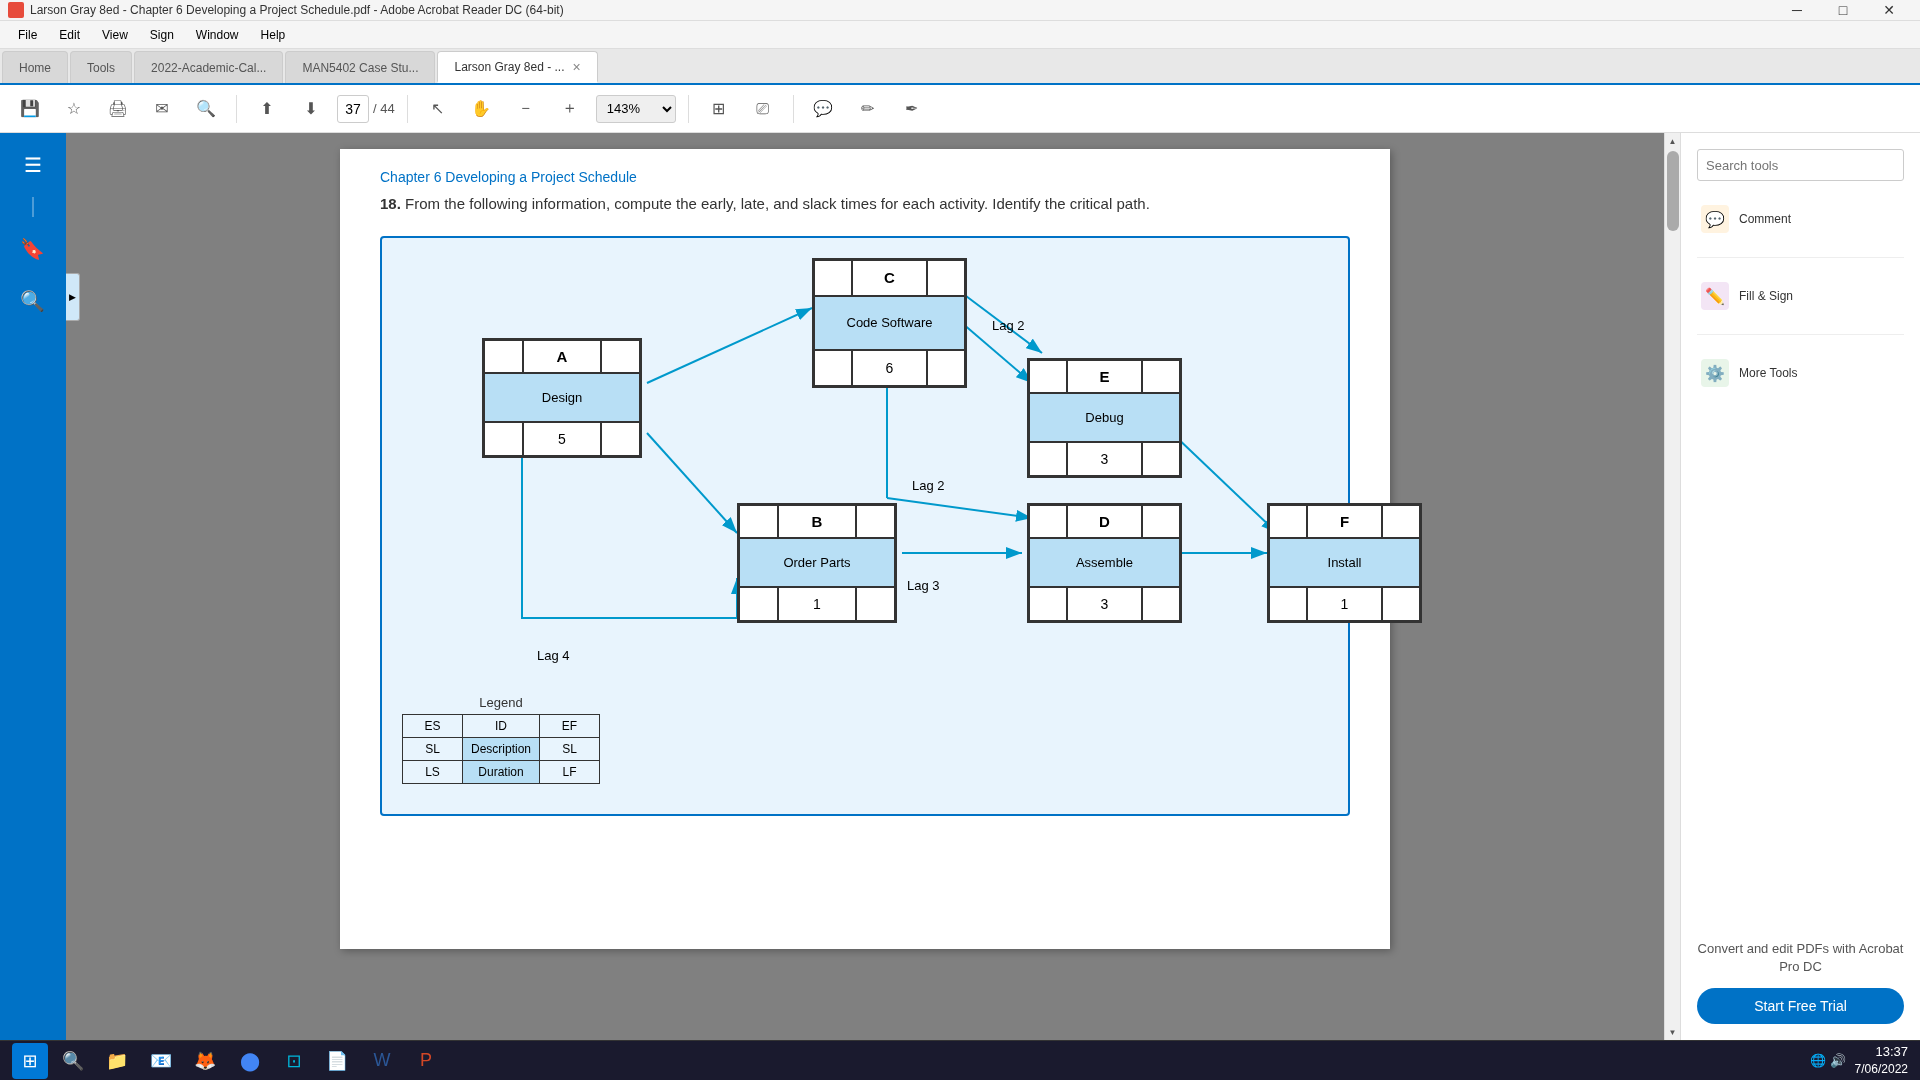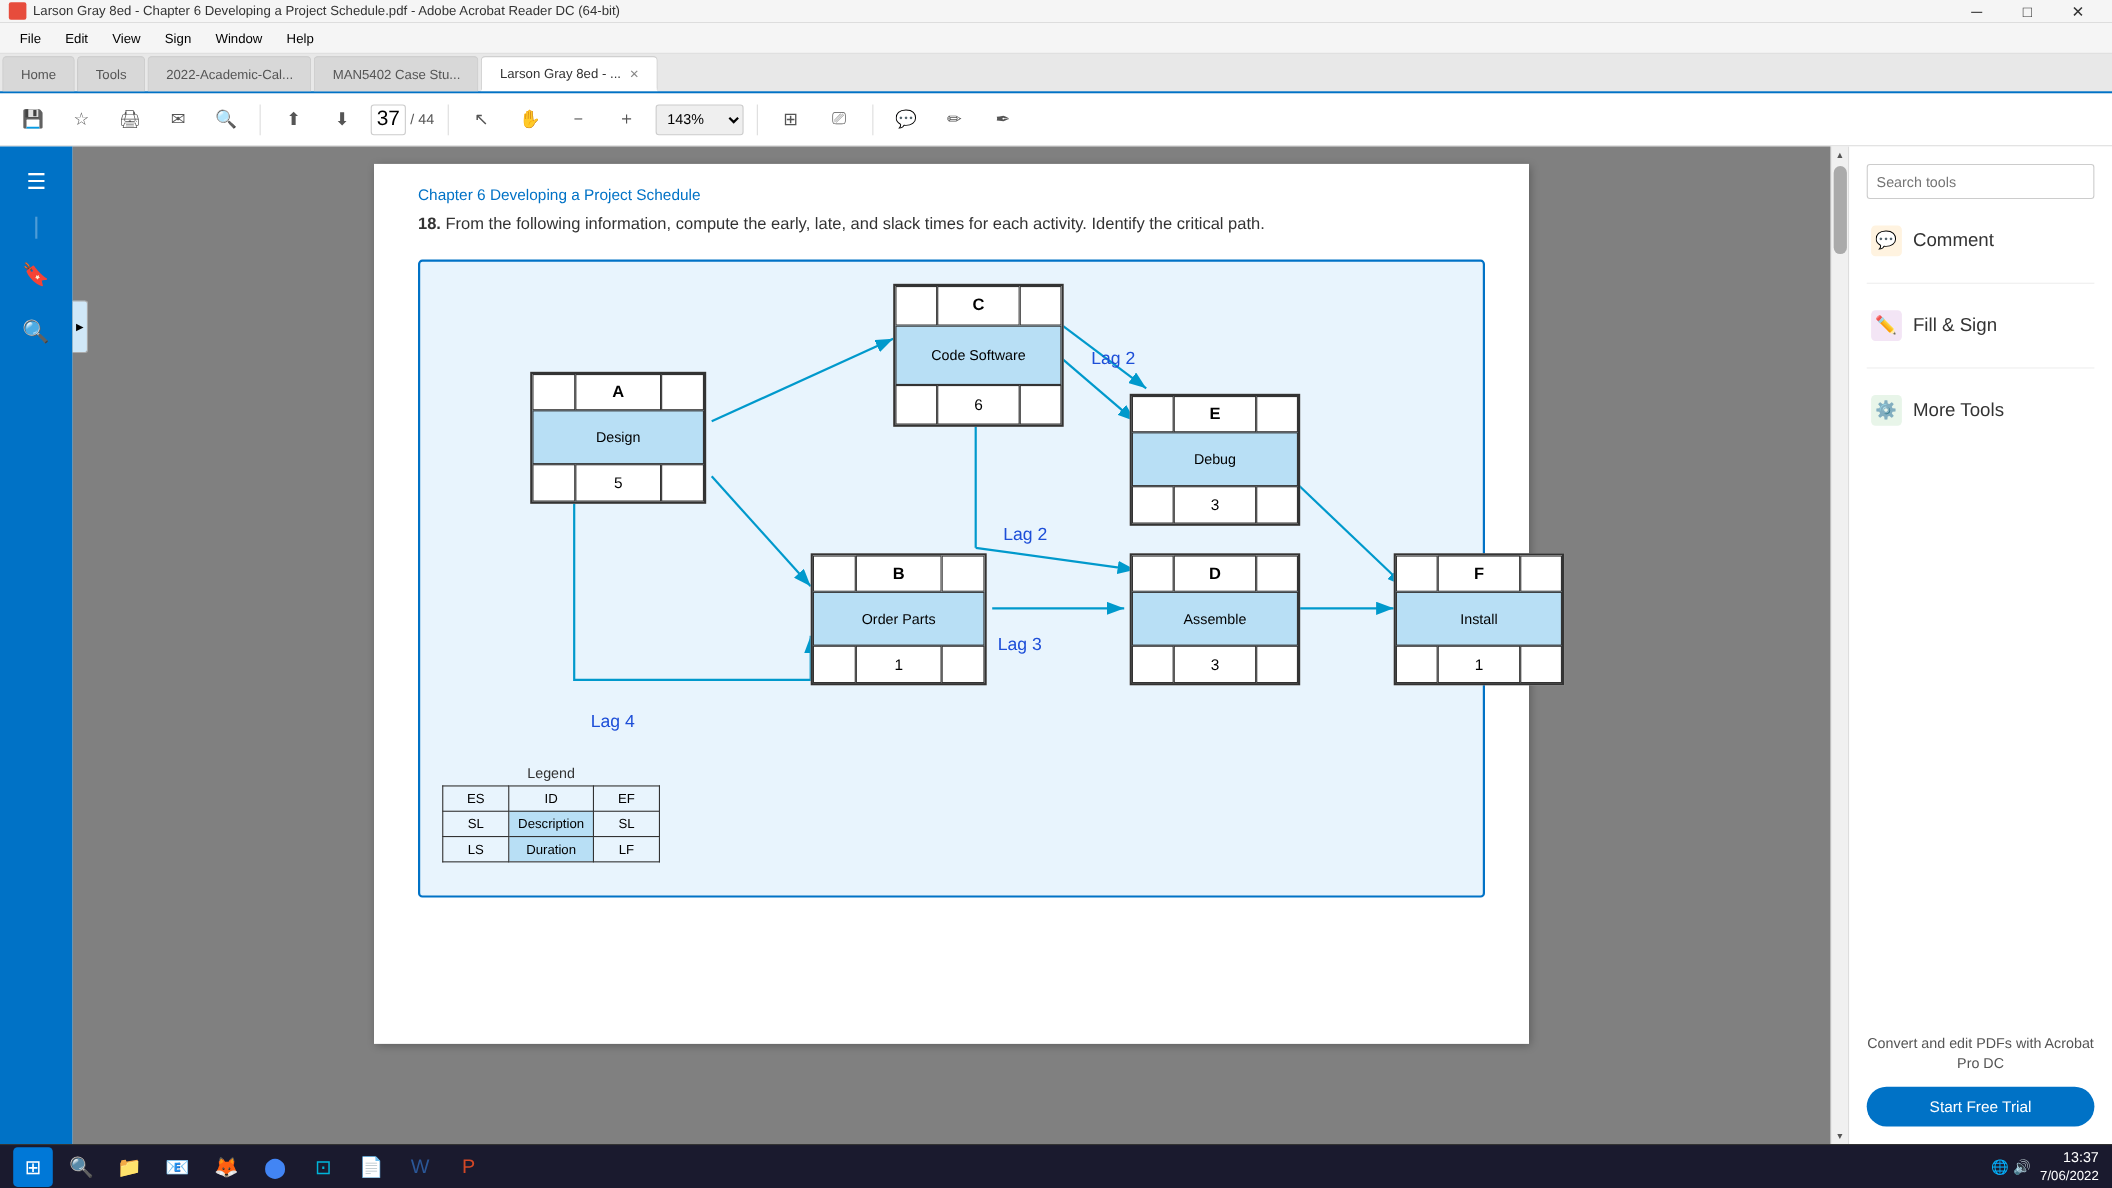--- a/index.html
+++ b/index.html
@@ -37,21 +37,21 @@
     
     .toolbar {
       height: 48px; background: white; display: flex; align-items: center;
       padding: 0 12px; gap: 8px; border-bottom: 1px solid #ddd;
     }
     .toolbar-btn { width: 36px; height: 36px; display: flex; align-items: center; justify-content: center;
       cursor: pointer; border-radius: 3px; font-size: 16px; color: #555; border: none; background: none; }
     .toolbar-separator { width: 1px; height: 28px; background: #ddd; margin: 0 4px; }
     .page-nav { display: flex; align-items: center; gap: 4px; }
     .page-input { width: 32px; height: 28px; text-align: center; border: 1px solid #ccc;
-      border-radius: 3px; font-size: 19px; }
+      border-radius: 3px; font-size: 14px; }
     .page-total { font-size: 13px; color: #555; }
     .zoom-select { width: 80px; height: 28px; border: 1px solid #ccc; border-radius: 3px;
       font-size: 13px; padding: 0 6px; }
 
     
     .main { flex: 1; display: flex; overflow: hidden; }
 
     
     .left-sidebar { width: 66px; background: #0072c6; display: flex; flex-direction: column; align-items: center; padding: 8px 0; gap: 4px; }
     .sidebar-nav-btn { width: 48px; height: 48px; display: flex; align-items: center; justify-content: center;
@@ -72,21 +72,21 @@
       margin: 2px auto; cursor: pointer; }
 
     
     .right-panel { width: 240px; background: white; border-left: 1px solid #ddd;
       display: flex; flex-direction: column; padding: 16px; gap: 16px; }
     .search-box { width: 100%; height: 32px; border: 1px solid #ccc; border-radius: 3px;
       padding: 0 8px; font-size: 13px; color: #999; }
     .panel-tool { display: flex; align-items: center; gap: 10px; padding: 8px 4px;
       cursor: pointer; border-radius: 4px; }
     .panel-tool-icon { width: 28px; height: 28px; border-radius: 4px; display: flex; align-items: center; justify-content: center; font-size: 16px; }
-    .panel-tool-label { font-size: 17px; color: #333; }
+    .panel-tool-label { font-size: 12px; color: #333; }
     .panel-divider { height: 1px; background: #eee; }
     .panel-bottom { margin-top: auto; text-align: center; }
     .panel-convert-text { font-size: 13px; color: #555; margin-bottom: 12px; line-height: 1.4; }
     .btn-trial { background: #0072c6; color: white; border: none; border-radius: 20px;
       padding: 10px 24px; font-size: 14px; cursor: pointer; width: 100%; }
 
     
     .question-text { font-size: 15px; color: #333; margin-bottom: 20px; line-height: 1.5; }
     .question-number { font-weight: bold; }
 
@@ -107,21 +107,21 @@
     svg.arrows { position: absolute; top: 0; left: 0; width: 100%; height: 100%; pointer-events: none; overflow: visible; }
 
     
     .legend { position: absolute; bottom: 30px; left: 20px; }
     .legend-title { font-size: 13px; text-align: center; margin-bottom: 4px; color: #333; }
     .legend-table { border-collapse: collapse; }
     .legend-table td { border: 1px solid #333; padding: 4px 8px; font-size: 12px; text-align: center; min-width: 60px; }
     .legend-table .lbl { background: #b8dff5; margin-top: 26px; }
 
     
-    .lag-label { position: absolute; font-size: 16px; color: #1d4ed8; background: transparent; }
+    .lag-label { position: absolute; font-size: 13px; color: #000000; background: transparent; }
 
     
     .taskbar { height: 40px; background: #1a1a2e; display: flex; align-items: center;
       padding: 0 12px; gap: 8px; border-top: 1px solid #333; }
     .taskbar-start { width: 36px; height: 36px; background: #0078d7; border-radius: 4px;
       display: flex; align-items: center; justify-content: center; color: white; font-size: 18px; cursor: pointer; }
     .taskbar-icon { width: 36px; height: 36px; display: flex; align-items: center; justify-content: center;
       border-radius: 4px; cursor: pointer; font-size: 18px; }
     .taskbar-spacer { flex: 1; }
     .taskbar-right { display: flex; align-items: center; gap: 8px; color: white; font-size: 12px; }

